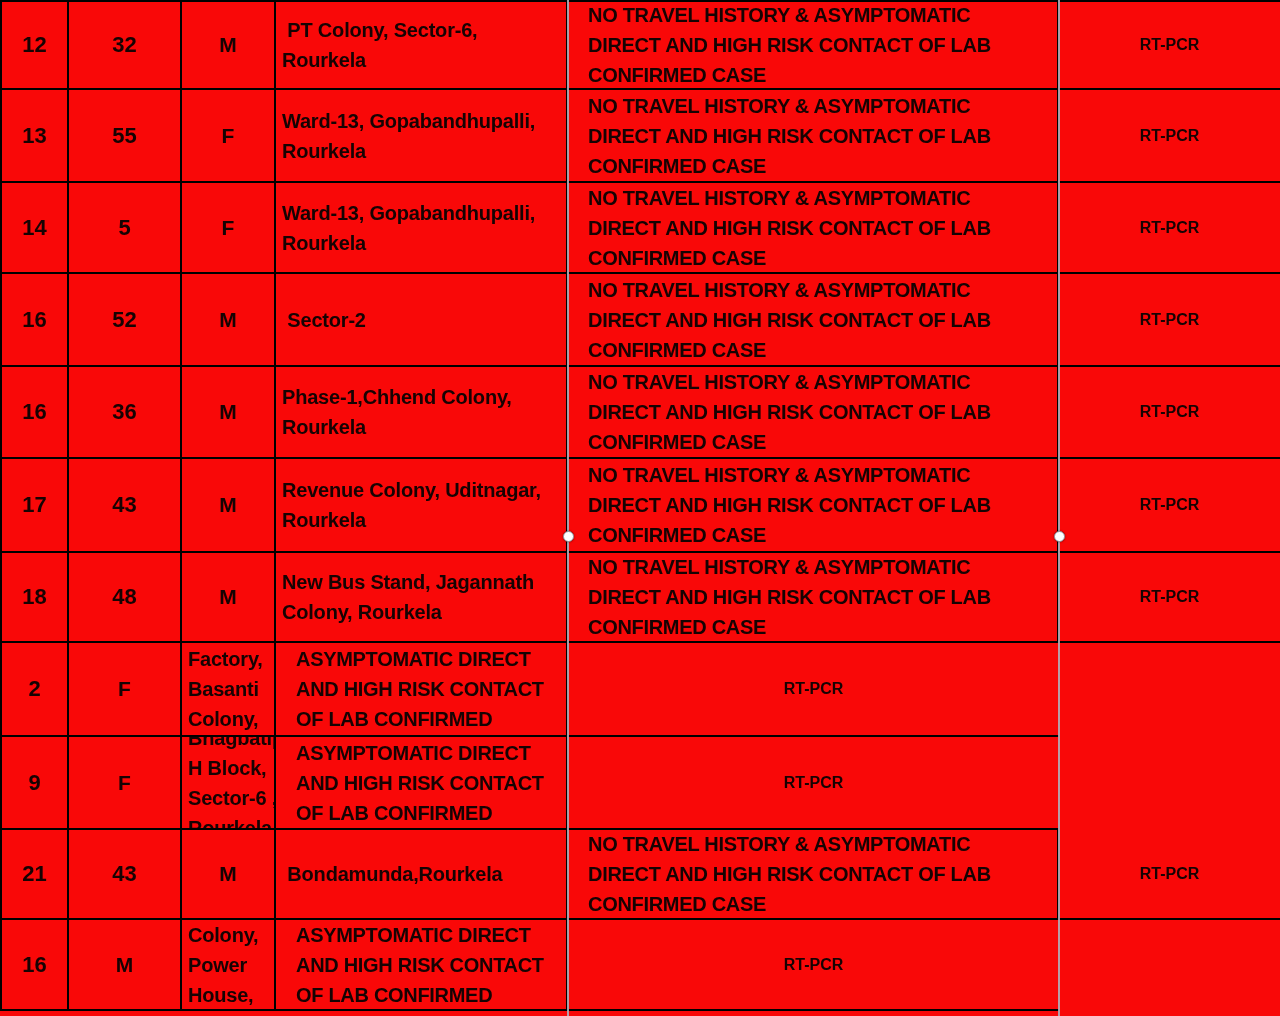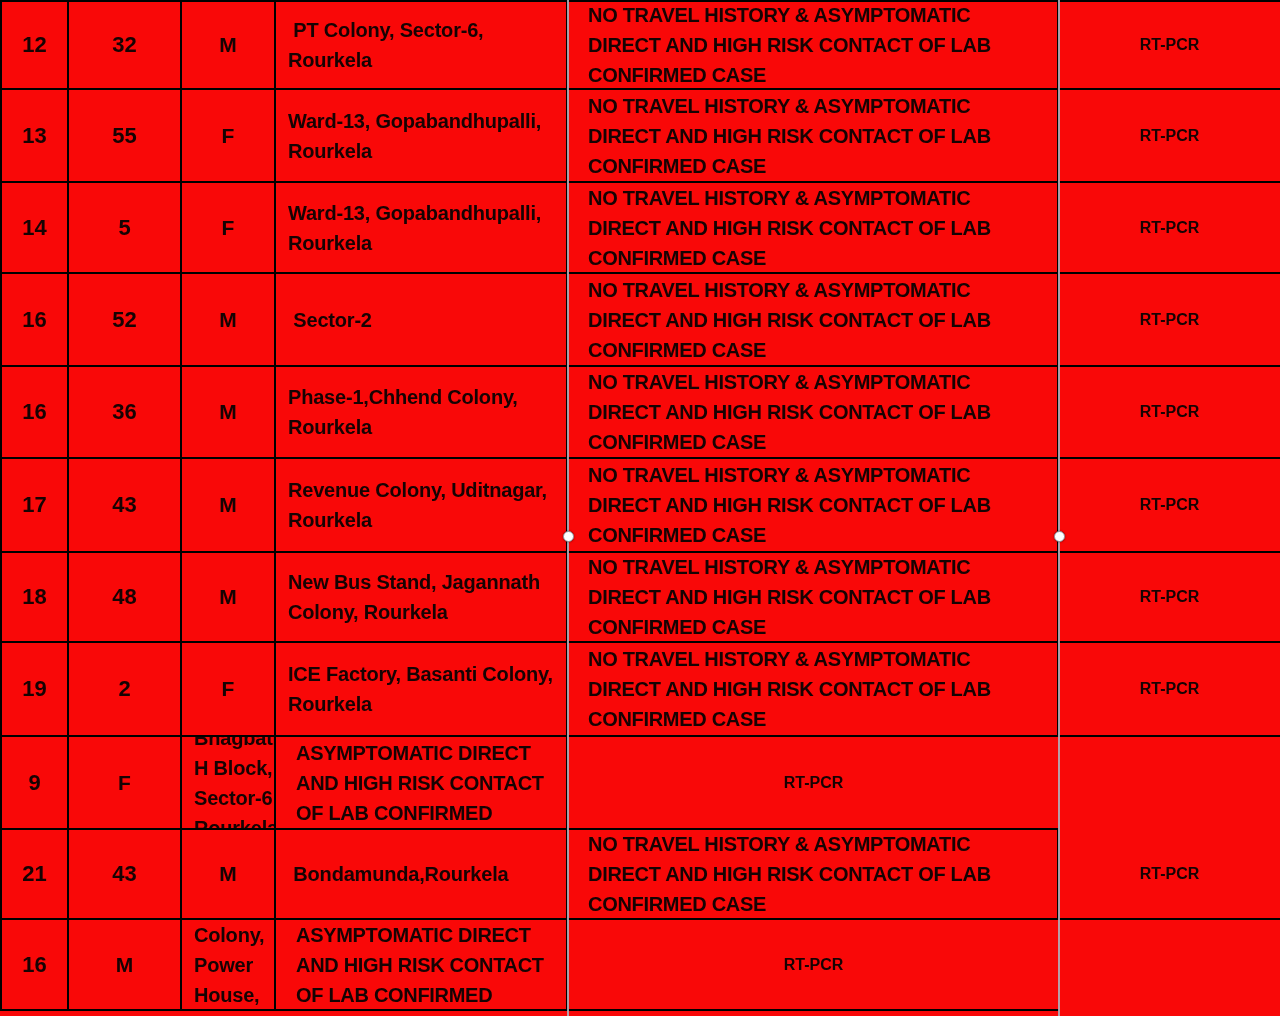--- a/index.html
+++ b/index.html
@@ -24,21 +24,21 @@
     border-bottom:2px solid var(--line,#000);
     display:flex;align-items:center;
     color:#160303;font-weight:bold;
     overflow:hidden;
   }
   .c-center{justify-content:center;}
   .c-num{font-size:22px;}
   .c-gender{font-size:21px;}
   .c-address{
     font-size:20px;line-height:30px;
-    padding:0 4px 0 12px;
+    padding:0 4px 0 6px;
     white-space:pre-wrap;
     letter-spacing:-0.2px;
   }
   .c-history{
     font-size:20px;line-height:30px;
     padding:0 20px;
     letter-spacing:-0.3px;
   }
   .c-test{font-size:16px;border-right:none;}
   .sliver .cell{border-bottom:none;}
@@ -119,21 +119,20 @@
     <div class="row" style="height: 90px;">
       <div class="cell c-center c-num">18</div>
       <div class="cell c-center c-num">48</div>
       <div class="cell c-center c-gender">M</div>
       <div class="cell c-address">New Bus Stand, Jagannath Colony, Rourkela</div>
       <div class="cell c-history">NO TRAVEL HISTORY &amp; ASYMPTOMATIC DIRECT AND HIGH RISK CONTACT OF LAB CONFIRMED CASE</div>
       <div class="cell c-center c-test">RT-PCR</div>
     </div>
 
     <div class="row" style="height: 94px;">
-      <div class="cell c-center c-num">19</div>
       <div class="cell c-center c-num">2</div>
       <div class="cell c-center c-gender">F</div>
       <div class="cell c-address">ICE Factory, Basanti Colony, Rourkela</div>
       <div class="cell c-history">NO TRAVEL HISTORY &amp; ASYMPTOMATIC DIRECT AND HIGH RISK CONTACT OF LAB CONFIRMED CASE</div>
       <div class="cell c-center c-test">RT-PCR</div>
     </div>
 
     <div class="row" style="height: 93px;">
       <div class="cell c-center c-num">9</div>
       <div class="cell c-center c-gender">F</div>

